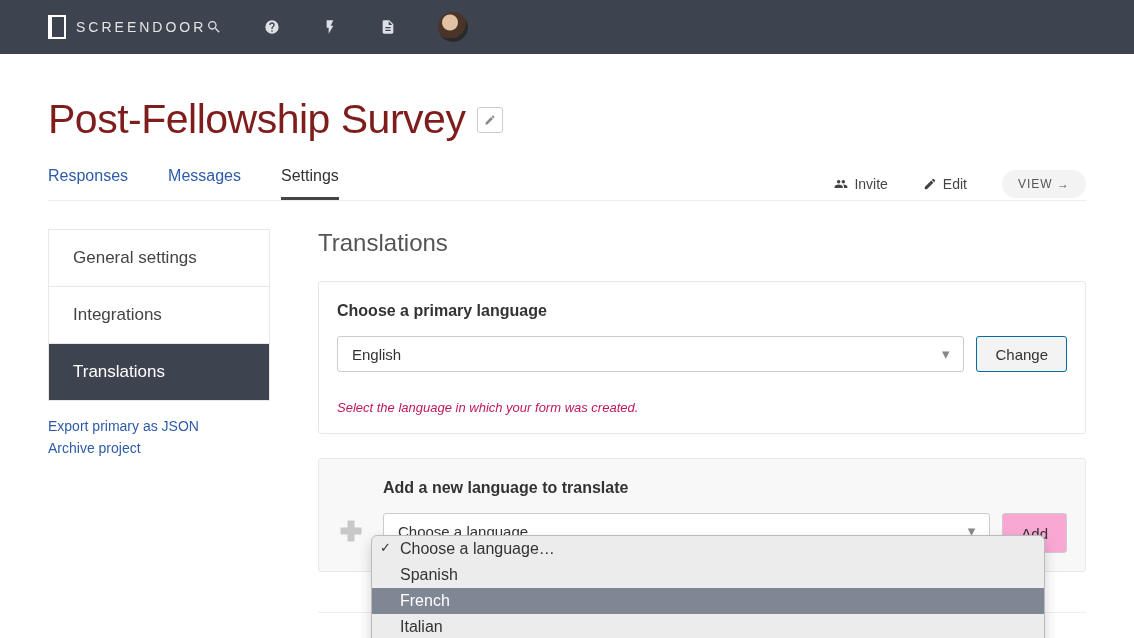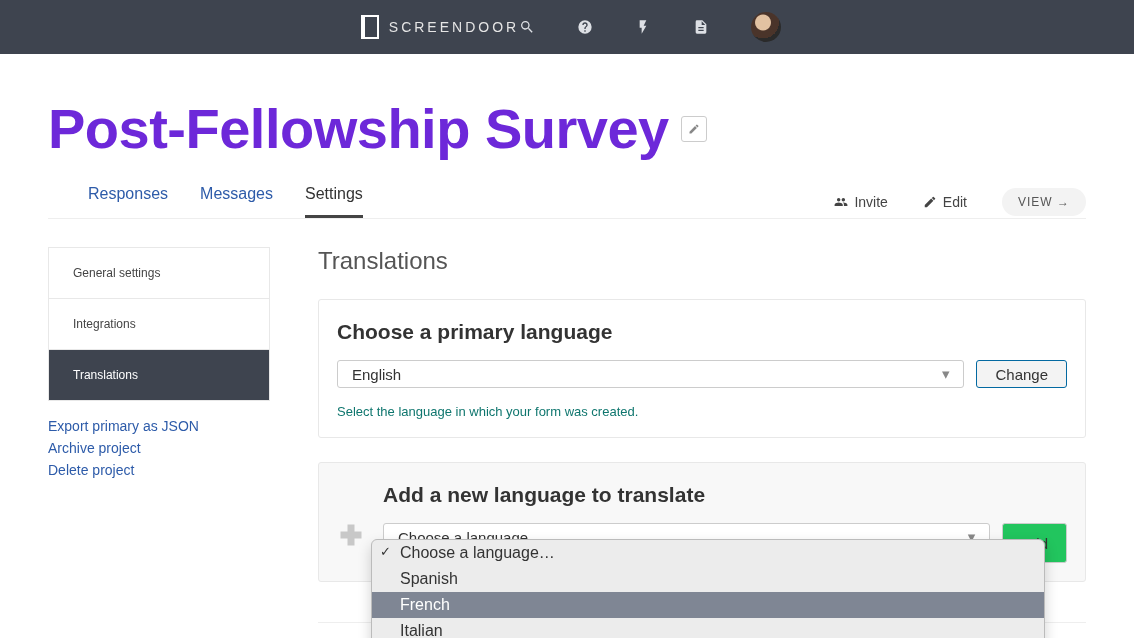--- a/index.html
+++ b/index.html
@@ -7,67 +7,67 @@
     font-family: -apple-system, BlinkMacSystemFont, "Segoe UI", Helvetica, Arial, sans-serif;
     color: #333;
     width: 1134px;
     background: #fff;
   }
   .header {
     background: #3e444f;
     height: 54px;
     display: flex;
     align-items: center;
-    justify-content: center;
+    justify-content: flex-start;
     padding: 0 40px 0 48px;
     color: #fff;
   }
   .logo-wrap { display: flex; align-items: center; gap: 10px; }
   .logo-box { width: 18px; height: 24px; border-left: 4px solid #fff; border-right: 2px solid #fff; border-top: 2px solid #fff; border-bottom: 2px solid #fff; }
   .logo-text { font-size: 14px; letter-spacing: 3px; font-weight: 400; color: #e5e5e5; }
   .header-icons { display: flex; align-items: center; gap: 42px; }
   .hicon { color: #dde0e5; cursor: pointer; display:flex; align-items:center; }
   .hicon svg { width:16px; height:16px; }
   .avatar { width: 30px; height: 30px; border-radius: 50%; background: radial-gradient(circle at 40% 35%, #e2c2a2 0 28%, #4a342a 32% 60%, #2a2a2a 60% 100%); }
   .container { padding: 42px 48px 40px; }
   .title-row { display:flex; align-items:center; gap:12px; }
-  .page-title { font-size: 56px; font-weight: 700; color:#6d28d9; letter-spacing:-0.5px; }
+  .page-title { font-size: 41px; font-weight: 400; color:#7f1d1d; letter-spacing:-0.5px; }
   .edit-title-btn { width:26px; height:26px; border:1px solid #ccc; border-radius:3px; background:#fff; display:flex; align-items:center; justify-content:center; cursor:pointer; color:#888; }
   .edit-title-btn svg { width:12px; height:12px; }
   .tab-row { display:flex; align-items:center; justify-content:space-between; border-bottom:1px solid #eee; margin-top:24px; }
-  .tabs { display:flex; gap:32px;margin-left:40px; }
+  .tabs { display:flex; gap:40px; }
   .tab { font-size:16px; color:#2d5ba9; padding:0 0 12px; cursor:pointer; }
   .tab.active { color:#333; border-bottom:3px solid #444; }
   .tab-actions { display:flex; align-items:center; gap:35px; font-size:14px; color:#444; }
   .tab-action { display:flex; align-items:center; gap:6px; cursor:pointer; }
   .tab-action svg { width:14px; height:14px; }
   .view-btn { background:#f3f3f3; border-radius:18px; padding:7px 16px; font-size:12px; letter-spacing:1px; cursor:pointer; color:#555; }
   .body-grid { display:flex; gap:48px; margin-top:28px; }
   .side { width:222px; flex-shrink:0; }
   .side-nav { border:1px solid #e8e8e8; }
-  .side-item { padding:18px 24px; font-size:12px; color:#444; border-bottom:1px solid #e8e8e8; cursor:pointer; background:#fff; }
+  .side-item { padding:18px 24px; font-size:17px; color:#444; border-bottom:1px solid #e8e8e8; cursor:pointer; background:#fff; }
   .side-item:last-child { border-bottom:none; }
   .side-item.active { background:#3e444f; color:#fff; }
   .side-links { margin-top:14px; }
   .side-link { display:block; font-size:14px; color:#2d5ba9; padding:3px 0; cursor:pointer; }
   .main { flex:1; }
   .section-title { font-size:24px; font-weight:400; color:#555; margin-bottom:24px; }
   .card { border:1px solid #e8e8e8; border-radius:3px; padding:20px 18px 18px; margin-bottom:24px; position:relative; }
   .card.grey { background:#f8f8f8; }
-  .card-label { font-size:21px; font-weight:600; color:#333; margin-bottom:16px; }
+  .card-label { font-size:16px; font-weight:600; color:#333; margin-bottom:16px; }
   .select-row { display:flex; gap:12px; align-items:stretch; }
-  .select-box { flex:1; border:1px solid #ccc; border-radius:3px; background:#fff; height:28px; display:flex; align-items:center; padding:0 14px; font-size:15px; color:#333; position:relative; cursor:pointer; }
+  .select-box { flex:1; border:1px solid #ccc; border-radius:3px; background:#fff; height:36px; display:flex; align-items:center; padding:0 14px; font-size:15px; color:#333; position:relative; cursor:pointer; }
   .select-box .caret { position:absolute; right:14px; color:#888; }
   .change-btn { border:1px solid #0369a1; border-radius:3px; background:#f3f3f3; padding:0 18px; font-size:15px; color:#333; cursor:pointer; display:flex; align-items:center; }
-  .helper { font-size:13px; color:#0f766e; margin-top:16px; }
+  .helper { font-size:13px; font-style:italic; color:#be185d; margin-top:28px; }
   .add-row { display:flex; align-items:flex-start; gap:18px; }
   .plus-icon { width:28px; height:28px; margin-top:38px; color:#c8c8c8; flex-shrink:0; }
   .plus-icon svg { width:28px; height:28px; }
   .add-right { flex:1; }
-  .add-btn { border:1px solid #ccc; border-radius:3px; background:#22c55e; padding:0 18px; height:40px; font-size:15px; color:#333; cursor:pointer; display:flex; align-items:center; }
+  .add-btn { border:1px solid #ccc; border-radius:3px; background:#f9a8d4; padding:0 18px; height:40px; font-size:15px; color:#333; cursor:pointer; display:flex; align-items:center; }
   .dropdown { position:absolute; left:52px; right:40px; top:76px; background:#ececec; border:1px solid #bbb; border-radius:6px; box-shadow:0 6px 14px rgba(0,0,0,0.18); overflow:hidden; z-index:10; }
   .dd-item { padding:4px 12px 4px 28px; font-size:16px; color:#333; cursor:pointer; position:relative; }
   .dd-item.checked::before { content:"✓"; position:absolute; left:8px; font-size:13px; }
   .dd-item.highlight { background:#7f8694; color:#fff; }
   .hr { border:none; border-top:1px solid #eee; margin-top:40px; }
 </style>
 </head>
 <body>
 
 <div class="header">
@@ -136,21 +136,20 @@
   <div class="body-grid">
     <div class="side">
       <div class="side-nav">
         <div class="side-item">General settings</div>
         <div class="side-item">Integrations</div>
         <div class="side-item active">Translations</div>
       </div>
       <div class="side-links">
         <a class="side-link">Export primary as JSON</a>
         <a class="side-link">Archive project</a>
-        <a class="side-link">Delete project</a>
       </div>
     </div>
 
     <div class="main">
       <h2 class="section-title">Translations</h2>
 
       <div class="card">
         <div class="card-label">Choose a primary language</div>
         <div class="select-row">
           <div class="select-box">

